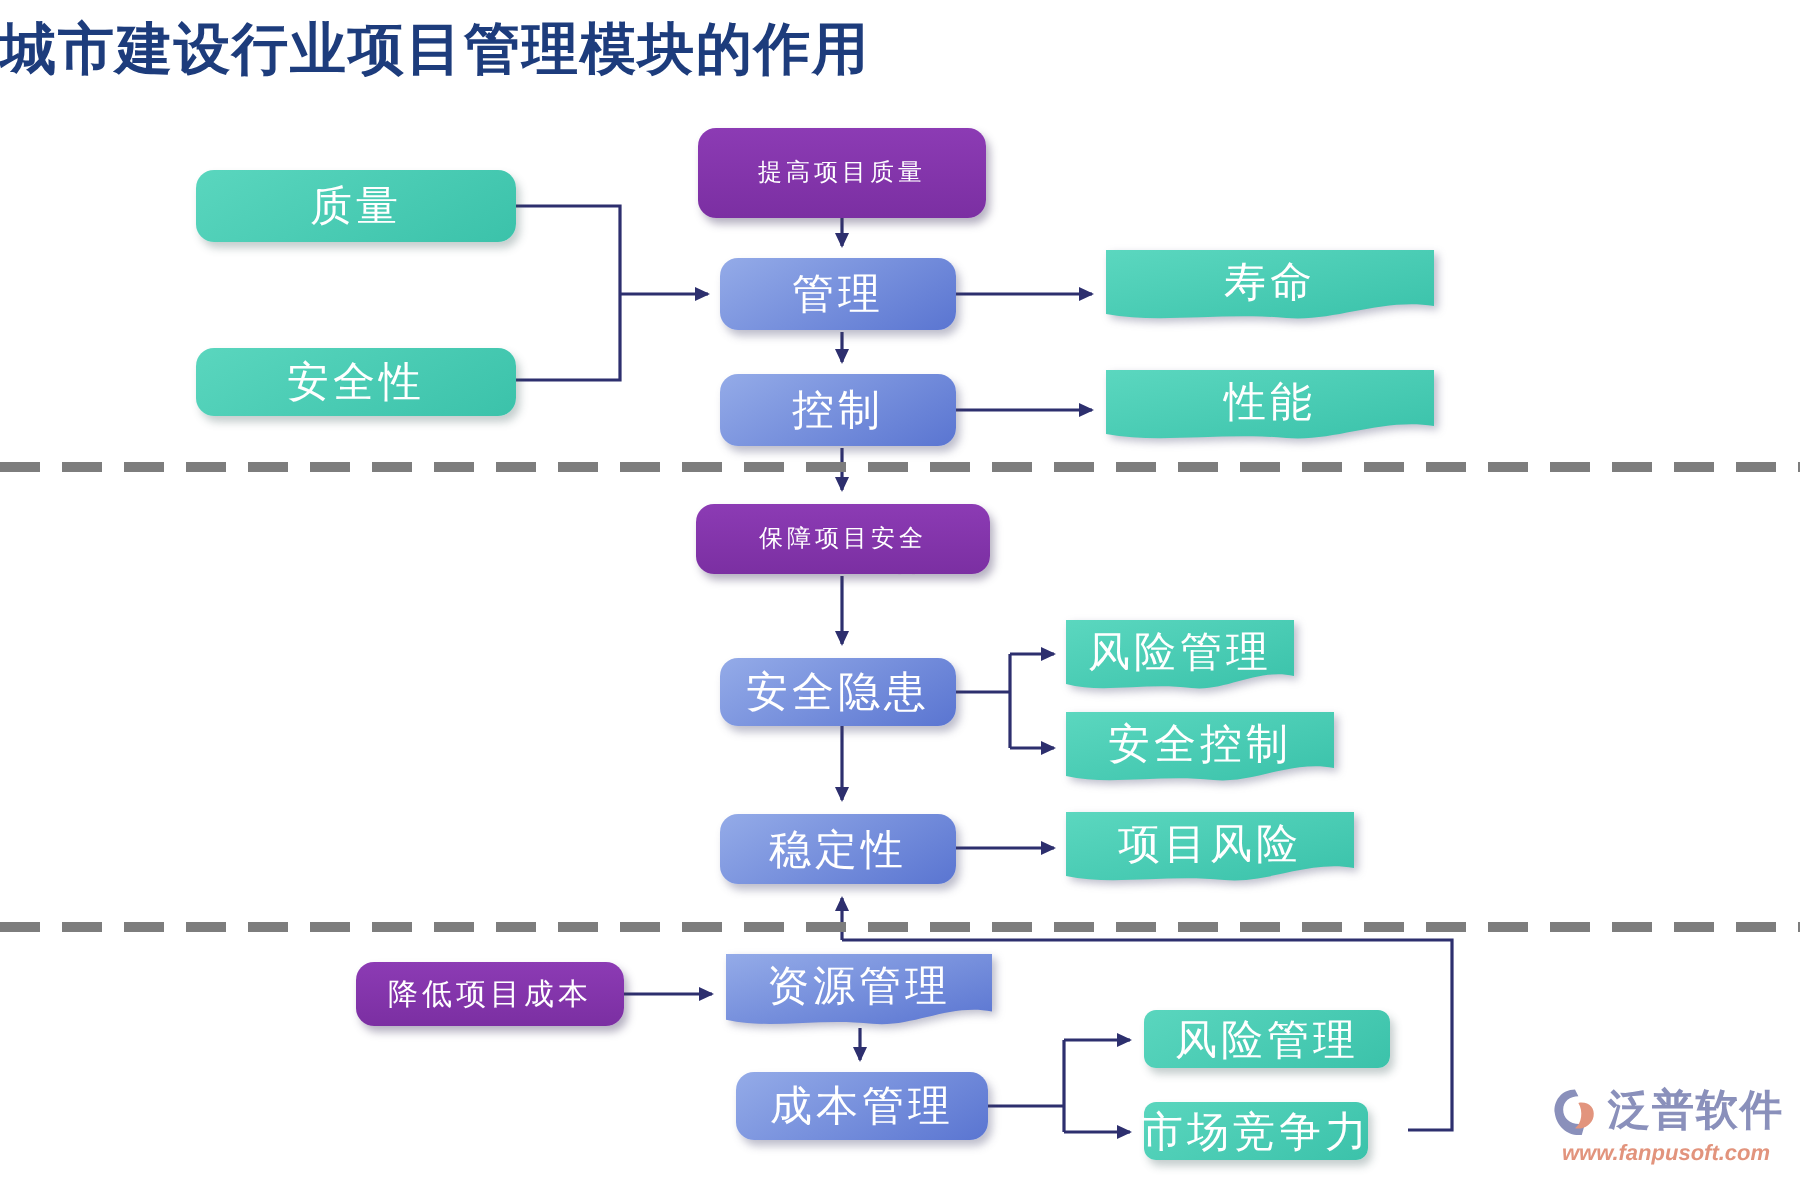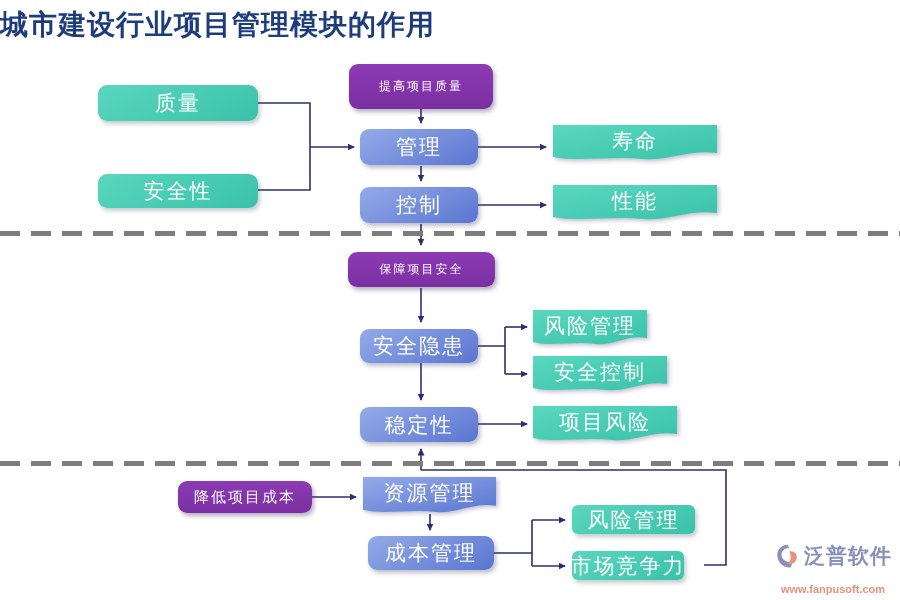--- a/index.html
+++ b/index.html
@@ -45,21 +45,21 @@
     filter:drop-shadow(2px 2px 2px rgba(70,70,110,.35));
   }
   .doc .lbl{margin-bottom:7px;}
 
   .brand{
     position:absolute;left:766px;top:543px;width:134px;
     display:flex;flex-direction:column;align-items:center;line-height:1.05;
   }
   .brand-row{display:flex;align-items:center;gap:3px;}
   .brand-name{font-weight:bold;font-size:21px;letter-spacing:1px;color:var(--brand_text,#8a90bb);}
-  .brand-url{font-weight:bold;font-size:11px;color:var(--brand_url,#e2947d);margin-top:14px;}
+  .brand-url{font-weight:bold;font-size:11px;color:var(--brand_url,#e2947d);margin-top:2px;font-style:italic;}
 
   .watermark{
     position:absolute;left:418px;top:272px;opacity:.25;
     display:flex;align-items:center;gap:2px;pointer-events:none;
   }
   .watermark .wm-name{font-weight:bold;font-size:13px;color:#b06a8f;}
 </style>
 </head>
 <body>
 

